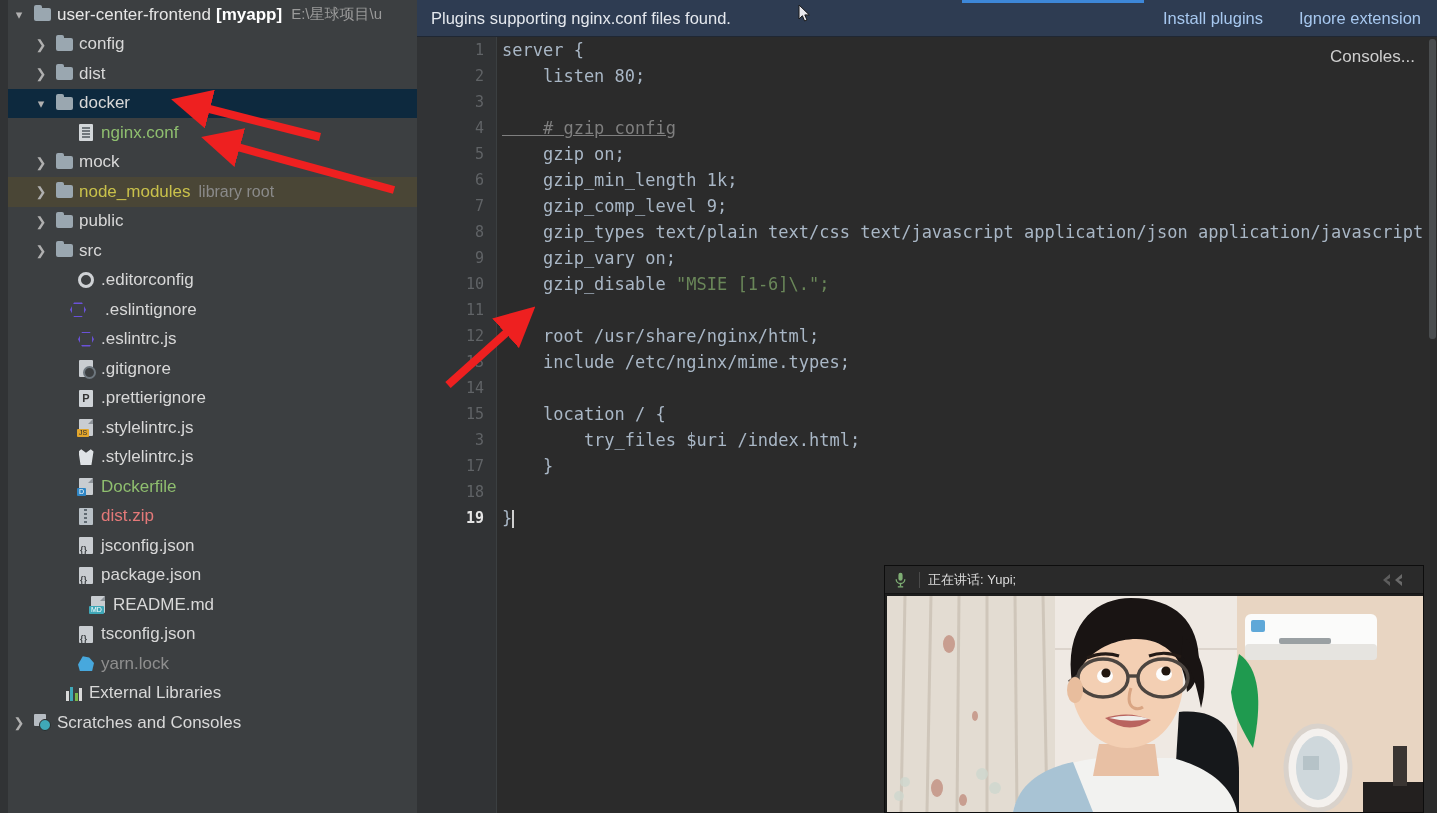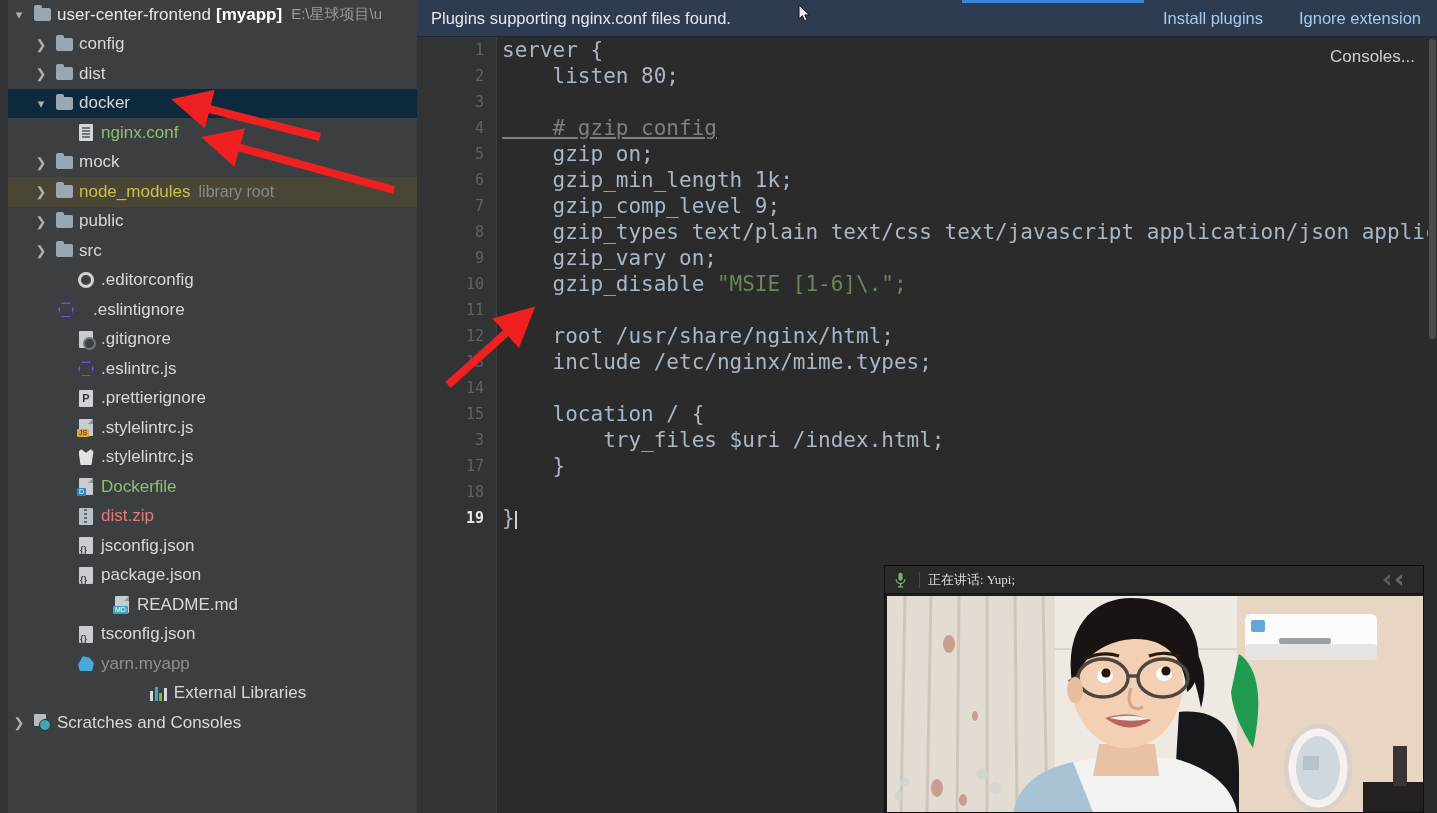--- a/index.html
+++ b/index.html
@@ -147,21 +147,21 @@
     height: 26px; line-height: 26px;
     text-align: right; padding-right: 12px;
     color: #606366; font-size: 15px;
     font-family: "DejaVu Sans Mono", monospace;
   }
   #gutter .ln.cur { color: #e5e5e5; font-weight: bold; }
   #code {
     position: absolute; left: 83px; top: 0; right: 0; height: 776px;
     padding-left: 2px;
     font-family: "DejaVu Sans Mono", monospace;
-    font-size: 21px;
+    font-size: 17px;
     white-space: pre;
     color: #a9b7c6;
   }
   #code .cl { height: 26px; line-height: 26px; }
   .cmt { color: #7f7f7f; text-decoration: underline; }
   .str { color: #6a8759; }
   #caret {
     display:inline-block; width:2px; height:18px; background:#cfcfcf;
     vertical-align:-4px;
   }
@@ -191,21 +191,21 @@
   }
   #video-header {
     height: 28px; background: #2a2a2a;
     display: flex; align-items: center;
     border-bottom: 1px solid #151515;
   }
   .mic-ic {
     width: 22px; display:flex; align-items:center; justify-content:center; margin-left:4px;
   }
   #video-header .sep { width:1px; height:16px; background:#4a4a4a; margin: 0 8px; }
-  #speaker-label { color:#dcdcdc; font-size:13px; font-family:Liberation Serif, serif; }
+  #speaker-label { color:#dcdcdc; font-size:13px; font-family:Liberation Sans, sans-serif; }
   #collapse-ic { margin-left:auto; margin-right:14px; display:flex; }
   #video-body {
     position:absolute; left:2px; top:30px; width:536px; height:216px;
     background:#000; overflow:hidden;
   }
 </style>
 </head>
 <body>
 
 <div id="root">
@@ -281,40 +281,40 @@
           </span>
           <span class="label ">src</span>
         </div>
         <div class="tree-row" style="padding-left: 52px;">
           <span class="chev blank">&nbsp;</span>
           <span class="ficon">
             <span class="gear"></span>
           </span>
           <span class="label ">.editorconfig</span>
         </div>
-        <div class="tree-row" style="padding-left: 20px; gap: 12px;">
+        <div class="tree-row" style="padding-left: 32px; gap: 12px;">
           <span class="chev blank">&nbsp;</span>
           <span class="ficon">
             <span class="hexi"></span>
           </span>
           <span class="label ">.eslintignore</span>
         </div>
         <div class="tree-row" style="padding-left: 52px;">
           <span class="chev blank">&nbsp;</span>
           <span class="ficon">
+            <span class="hexi"></span>
+          </span>
+          <span class="label ">.eslintrc.js</span>
+        </div>
+        <div class="tree-row" style="padding-left: 52px;">
+          <span class="chev blank">&nbsp;</span>
+          <span class="ficon">
             <span class="gitic"></span>
           </span>
           <span class="label ">.gitignore</span>
-        </div>
-        <div class="tree-row" style="padding-left: 52px;">
-          <span class="chev blank">&nbsp;</span>
-          <span class="ficon">
-            <span class="hexi"></span>
-          </span>
-          <span class="label ">.eslintrc.js</span>
         </div>
         <div class="tree-row" style="padding-left: 52px;">
           <span class="chev blank">&nbsp;</span>
           <span class="ficon">
             <span class="prettyic">P</span>
           </span>
           <span class="label ">.prettierignore</span>
         </div>
         <div class="tree-row" style="padding-left: 52px;">
           <span class="chev blank">&nbsp;</span>
@@ -355,44 +355,44 @@
           </span>
           <span class="label ">jsconfig.json</span>
         </div>
         <div class="tree-row" style="padding-left: 52px;">
           <span class="chev blank">&nbsp;</span>
           <span class="ficon">
             <span class="jsonic"></span>
           </span>
           <span class="label ">package.json</span>
         </div>
-        <div class="tree-row" style="padding-left: 64px; margin-left: 24px;">
+        <div class="tree-row" style="padding-left: 64px;">
           <span class="chev blank">&nbsp;</span>
           <span class="ficon">
             <span class="fileic">
               <span class="badge b-md">MD</span>
             </span>
           </span>
           <span class="label ">README.md</span>
         </div>
         <div class="tree-row" style="padding-left: 52px;">
           <span class="chev blank">&nbsp;</span>
           <span class="ficon">
             <span class="jsonic"></span>
           </span>
           <span class="label ">tsconfig.json</span>
         </div>
         <div class="tree-row" style="padding-left: 52px;">
           <span class="chev blank">&nbsp;</span>
           <span class="ficon">
             <span class="yarnic"></span>
           </span>
-          <span class="label grey">yarn.myapp</span>
-        </div>
-        <div class="tree-row" style="padding-left: 14px; justify-content: center;">
+          <span class="label grey">yarn.lock</span>
+        </div>
+        <div class="tree-row" style="padding-left: 40px;">
           <span class="chev blank">&nbsp;</span>
           <span class="ficon">
             <span class="libic">
               <i style="height:10px;background:#d9d9d9"></i>
               <i style="height:14px;background:#3fa8b8"></i>
               <i style="height:8px;background:#7ab648"></i>
               <i style="height:13px;background:#d9d9d9"></i>
             </span>
           </span>
           <span class="label ">External Libraries</span>

